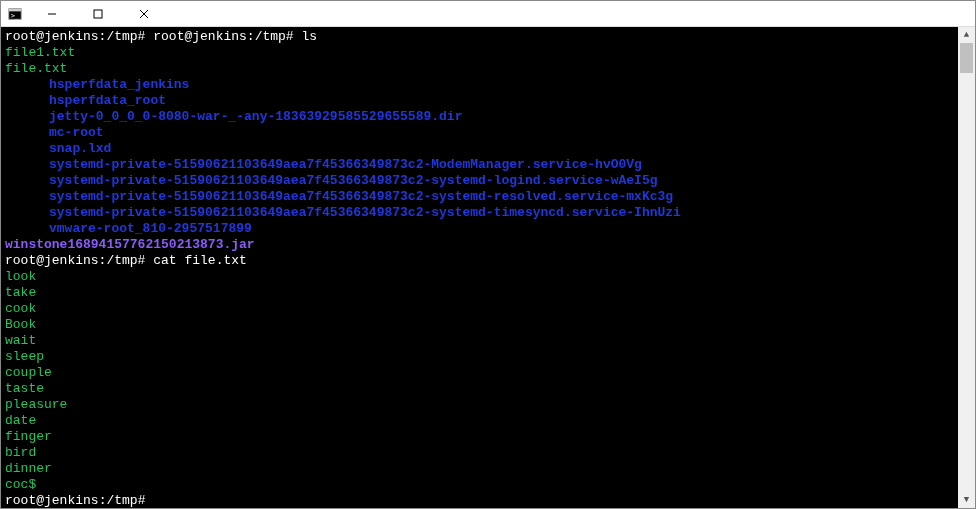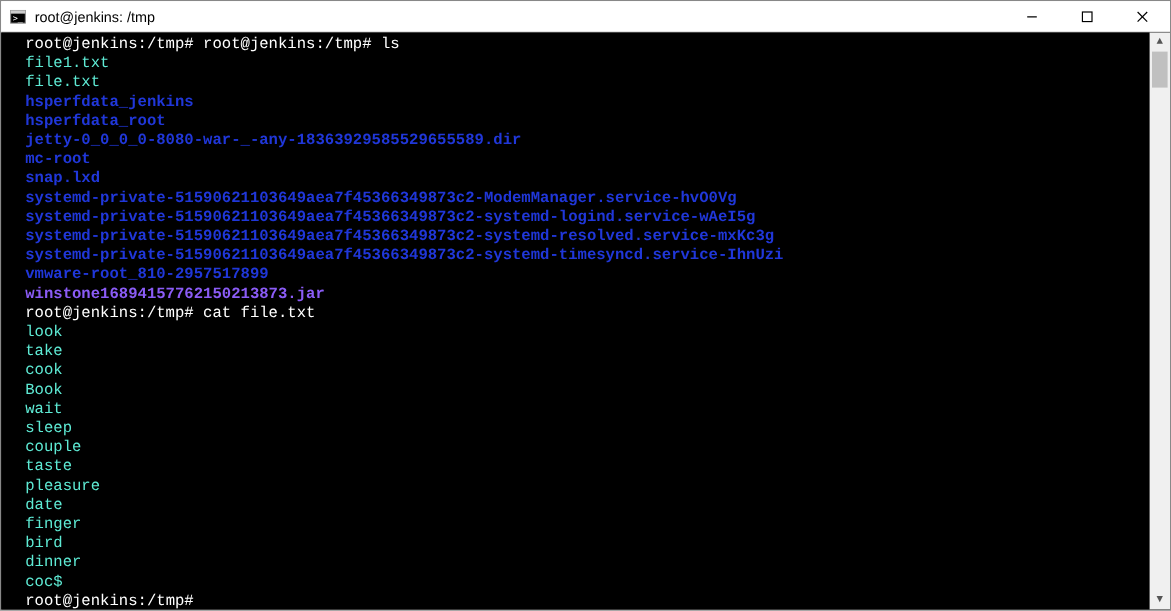--- a/index.html
+++ b/index.html
@@ -61,21 +61,21 @@
   .term-area {
     flex: 1;
     display: flex;
     background: #000;
     overflow: hidden;
   }
   .term {
     flex: 1;
     background: #000;
     color: #c0c0c0;
-    padding: 2px 20px;
+    padding: 2px 4px;
     line-height: 16px;
     font-family: Consolas, "Courier New", monospace;
     font-size: 13px;
     white-space: pre;
     overflow: hidden;
   }
   .scrollbar {
     width: 17px;
     background: #f0f0f0;
     position: relative;
@@ -95,38 +95,37 @@
     height: 16px;
     display: flex;
     align-items: center;
     justify-content: center;
     color: #555;
     font-size: 9px;
   }
   .scrollbar-arrow.up { top: 0; }
   .scrollbar-arrow.down { bottom: 0; }
   .fg-white { color: #ffffff; }
-  .fg-blue  { color: #2037d9; font-weight: bold; }
+  .fg-blue  { color: #2037d9; font-weight: bold; margin-left: 44px; }
   .fg-red   { color: #8b5cf6; font-weight: bold; }
-  .fg-gray  { color: #5eead4; }
+  .fg-gray  { color: #22c55e; }
 </style>
 </head>
 <body>
 
 <div class="window">
 
   <div class="titlebar">
     <div class="titlebar-icon">
       <svg viewBox="0 0 16 16">
           <rect x="1" y="2" width="14" height="12" fill="#000" stroke="#888"></rect>
           <rect x="1" y="2" width="14" height="3" fill="#ccc"></rect>
           <text x="3" y="12" font-size="8" fill="#fff" font-family="monospace">&gt;_</text>
         </svg>
     </div>
-    <div class="titlebar-title">root@jenkins: /tmp</div>
     <div class="titlebar-buttons">
       <div class="tb-btn">
         <svg viewBox="0 0 10 10">
             <line x1="1" y1="5" x2="9" y2="5" stroke="currentColor" stroke-width="1"></line>
           </svg>
       </div>
       <div class="tb-btn">
         <svg viewBox="0 0 10 10">
             <rect x="1" y="1" width="8" height="8" fill="none" stroke="currentColor" stroke-width="1"></rect>
           </svg>

